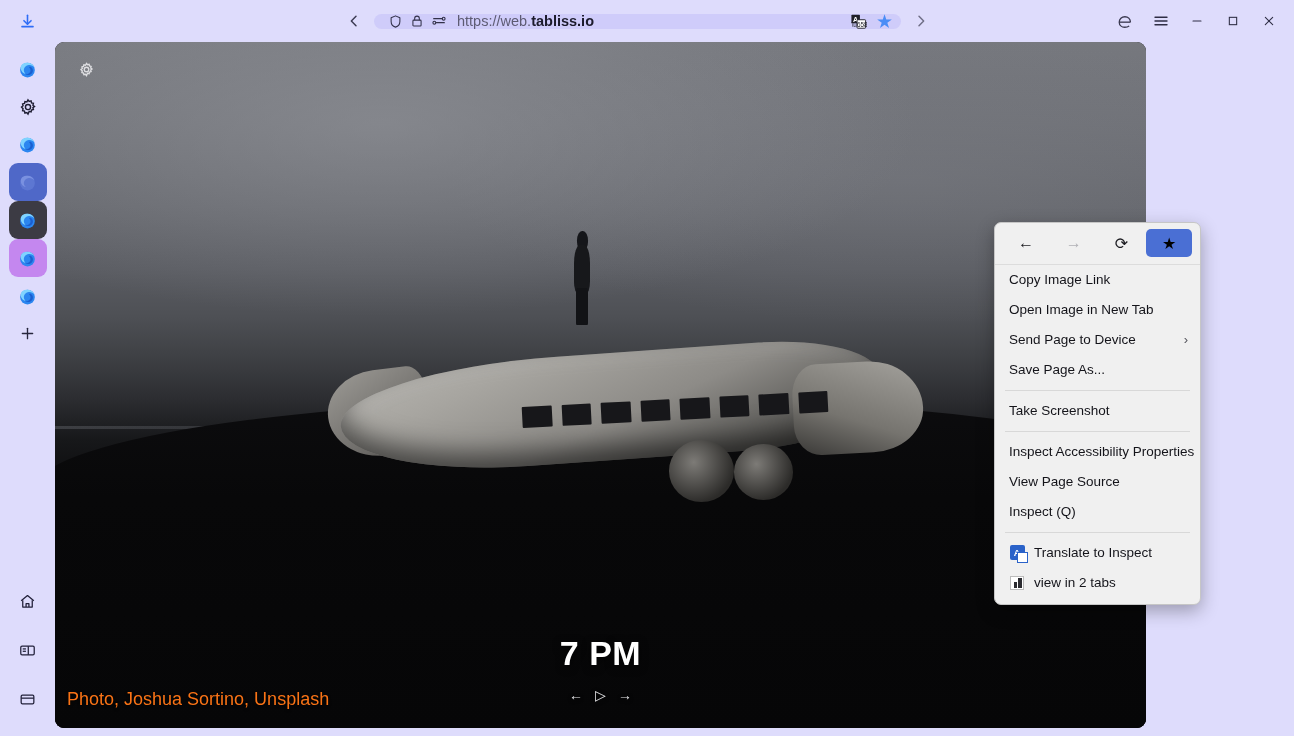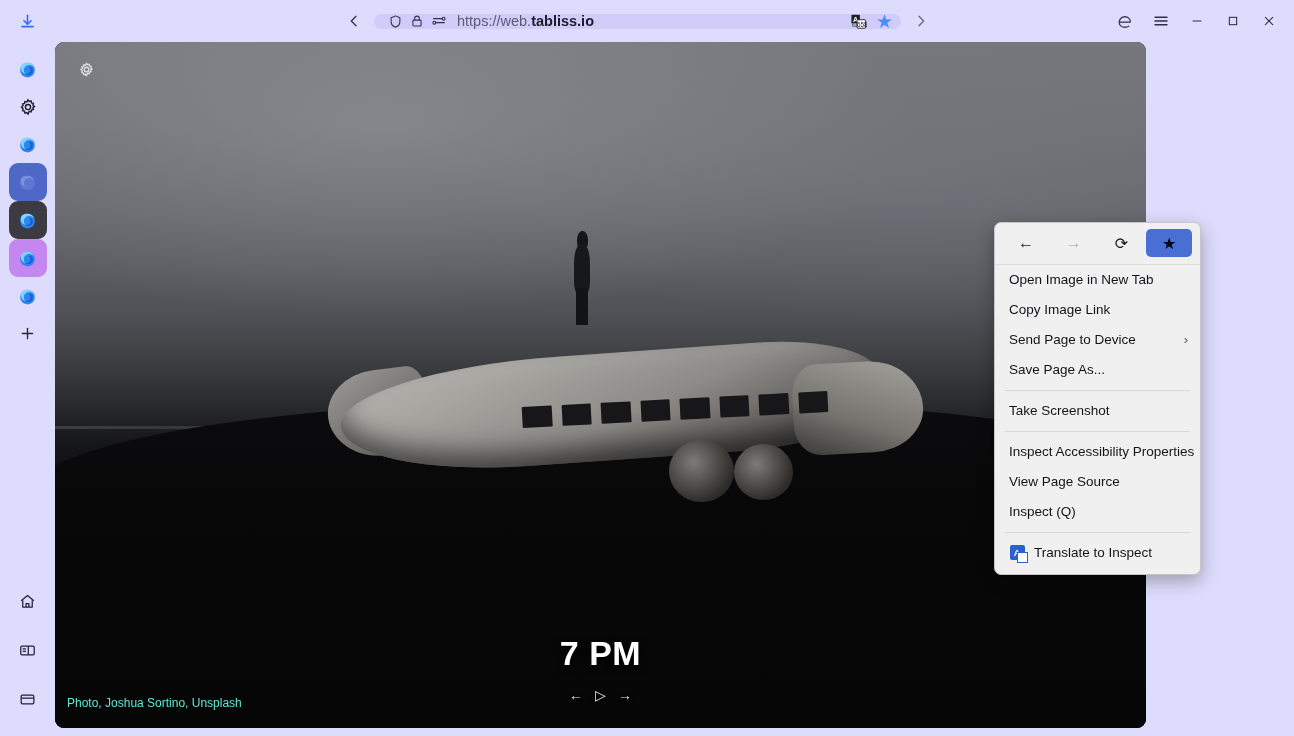--- a/index.html
+++ b/index.html
@@ -181,21 +181,21 @@
   }
 
   .gear-overlay {
     position: absolute; left: 18px; top: 14px;
     width: 26px; height: 26px;
     display: flex; align-items: center; justify-content: center;
     color: #e7e7ea; opacity: 0.92;
   }
   .credit {
     position: absolute; left: 12px; bottom: 18px;
-    color: #5eead4; font-size: 12px;
+    color: #f97316; font-size: 18px;
     text-shadow: 0 1px 3px rgba(0,0,0,0.8);
   }
   .clock {
     position: absolute; left: 0; right: 0; bottom: 55px;
     text-align: center;
     color: #ffffff;
     font-size: 34px; font-weight: 700;
     letter-spacing: 0.5px;
     text-shadow: 0 2px 8px rgba(0,0,0,0.75);
   }
@@ -505,24 +505,24 @@
   <div class="ctxmenu">
 
     <div class="ctx-nav">
       <div class="ctx-nav-btn">←</div>
       <div class="ctx-nav-btn disabled">→</div>
       <div class="ctx-nav-btn">⟳</div>
       <div class="ctx-nav-btn active">★</div>
     </div>
 
     <div class="ctx-item">
+      <span class="lbl">Copy Image Link</span>
+    </div>
+    <div class="ctx-item">
       <span class="lbl">Open Image in New Tab</span>
-    </div>
-    <div class="ctx-item">
-      <span class="lbl">Copy Image Link</span>
     </div>
     <div class="ctx-item">
       <span class="lbl">Send Page to Device</span>
       <span class="arrow">›</span>
     </div>
     <div class="ctx-item">
       <span class="lbl">Save Page As...</span>
     </div>
 
     <div class="ctx-sep"></div>
@@ -544,15 +544,21 @@
     </div>
 
     <div class="ctx-sep"></div>
 
     <div class="ctx-item">
       <span class="mi">
         <span class="tr-icon">A</span>
       </span>
       <span class="lbl">Translate to Inspect</span>
     </div>
+    <div class="ctx-item">
+      <span class="mi">
+        <span class="bar-icon"></span>
+      </span>
+      <span class="lbl">view in 2 tabs</span>
+    </div>
   </div>
 
 </div>
 
 </body></html>

